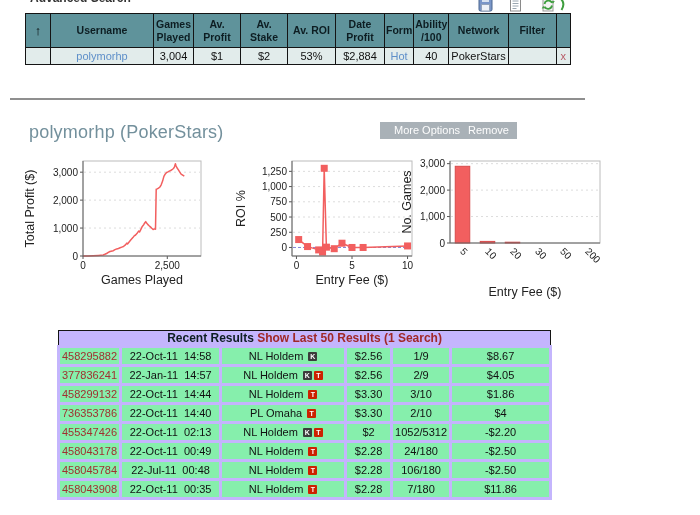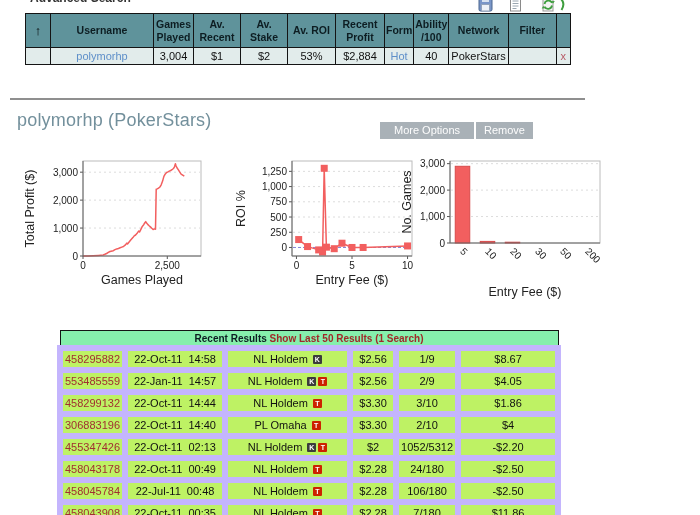--- a/index.html
+++ b/index.html
@@ -17,38 +17,38 @@
   table.search th{background:#5f939b;color:#0d1d22;font-size:10.5px;font-weight:bold;
     border:1px solid #141414;padding:1px 1px;line-height:1.2;height:31px;text-align:center;}
   table.search td{background:#e2eceb;color:#111;font-size:11px;border:1px solid #141414;
     height:16px;text-align:center;padding:0 2px;overflow:hidden;white-space:nowrap;margin-top:12px;}
   .sort-arrow{font-size:13px;font-weight:bold;color:#000;}
   a.bluelink{color:#5e8fc9;text-decoration:none;cursor:pointer;}
   .close-x{color:#b85a66;font-size:11px;cursor:pointer;}
 
   .hr{position:absolute;left:10px;top:98px;width:575px;height:2px;background:#8f8f8f;}
 
-  .player-title{position:absolute;left:17px;top:110px;margin:0;font-size:18px;font-weight:500;
+  .player-title{position:absolute;left:17px;top:110px;margin:12px;font-size:18px;font-weight:500;
     color:#73909c;letter-spacing:0.2px;}
   .gbtn{position:absolute;top:122px;height:17px;background:#a9b1b7;color:#fdfdfd;font-size:11px;
     line-height:17px;text-align:center;cursor:pointer;}
   .btn-more{left:380px;width:94px;}
-  .btn-remove{left:476px;width:57px;}
+  .btn-remove{left:460px;width:57px;}
 
   .chart{position:absolute;}
   #chart1{left:20px;top:153px;}
   #chart2{left:234px;top:153px;}
   #chart3{left:400px;top:153px;}
 
   
   table.recent{position:absolute;left:57px;top:330px;border-collapse:collapse;table-layout:fixed;}
-  table.recent th{background:#86efac;border:1px solid #141414;font-size:10px;font-weight:bold;
+  table.recent th{background:#c4b5fd;border:1px solid #141414;font-size:12px;font-weight:bold;
     color:#0d1d22;padding:0 4px;height:15px;text-align:center;}
   table.recent th.title-cell{height:14px;}
-  table.recent td{background:#bef264;border:6px solid #c4b5fd;font-size:11px;color:#111;
+  table.recent td{background:#86efac;border:3px solid #c4b5fd;font-size:11px;color:#111;
     height:16px;text-align:center;padding:0 2px;white-space:pre;overflow:hidden;}
   td.gameid a{color:#a03030;text-decoration:none;cursor:pointer;}
   td.profit-neg{color:#d43838;}
   .rr-link{color:#a02828;font-weight:bold;cursor:pointer;text-decoration:none;}
   .badge{display:inline-block;width:9px;height:9px;border-radius:1px;color:#fff;
     font-size:7px;font-weight:bold;line-height:9px;text-align:center;margin-left:2px;vertical-align:1px;}
   .badge-K{background:#3c3c3c;}
   .badge-T{background:#cc2200;}
 </style>
 </head>
@@ -103,24 +103,24 @@
       <col style="width:35px">
         <col style="width:50px">
         <col style="width:48px">
         <col style="width:14px">
     </colgroup>
     <thead>
       <tr>
         <th><span class="sort-arrow">↑</span></th>
         <th>Username</th>
         <th>Games Played</th>
-        <th>Av. Recent</th>
+        <th>Av. Profit</th>
         <th>Av. Stake</th>
         <th>Av. ROI</th>
-        <th>Recent Profit</th>
+        <th>Date Profit</th>
         <th>Form</th>
         <th>Ability /100</th>
         <th>Network</th>
         <th>Filter</th>
         <th></th>
       </tr>
     </thead>
     <tbody>
       <tr>
         <td></td>
@@ -261,37 +261,37 @@
     <tbody id="recent-tbody">
         <tr>
           <td class="gameid"><a>458295882</a></td>
           <td class="date">22-Oct-11  14:58</td>
           <td>NL Holdem <span class="badge badge-K">K</span></td>
           <td>$2.56</td>
           <td>1/9</td>
           <td>$8.67</td>
         </tr>
         <tr>
-          <td class="gameid"><a>553485559</a></td>
+          <td class="gameid"><a>377836241</a></td>
           <td class="date">22-Jan-11  14:57</td>
           <td>NL Holdem <span class="badge badge-K">K</span><span class="badge badge-T">T</span></td>
           <td>$2.56</td>
           <td>2/9</td>
           <td>$4.05</td>
         </tr>
         <tr>
           <td class="gameid"><a>458299132</a></td>
           <td class="date">22-Oct-11  14:44</td>
           <td>NL Holdem <span class="badge badge-T">T</span></td>
           <td>$3.30</td>
           <td>3/10</td>
           <td>$1.86</td>
         </tr>
         <tr>
-          <td class="gameid"><a>306883196</a></td>
+          <td class="gameid"><a>736353786</a></td>
           <td class="date">22-Oct-11  14:40</td>
           <td>PL Omaha <span class="badge badge-T">T</span></td>
           <td>$3.30</td>
           <td>2/10</td>
           <td>$4</td>
         </tr>
         <tr>
           <td class="gameid"><a>455347426</a></td>
           <td class="date">22-Oct-11  02:13</td>
           <td>NL Holdem <span class="badge badge-K">K</span><span class="badge badge-T">T</span></td>

